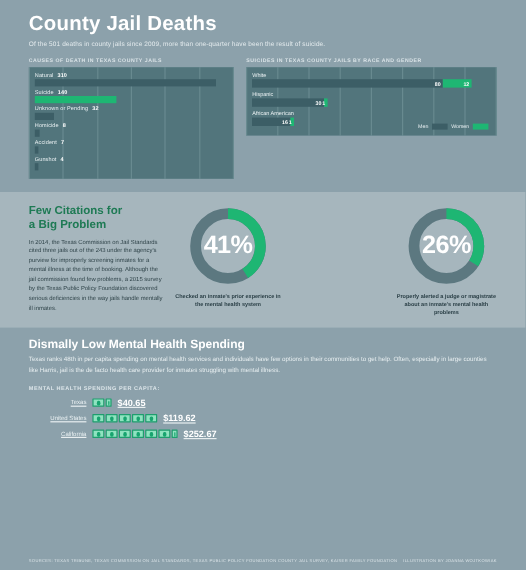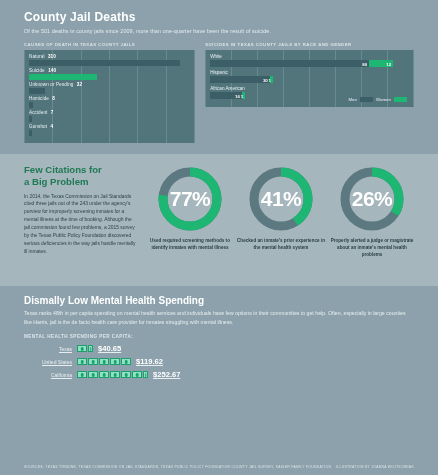--- a/index.html
+++ b/index.html
@@ -8,21 +8,21 @@
     background:#8ca1ab;
     font-family:"Liberation Sans", sans-serif;
     color:#e8eef0;
     -webkit-font-smoothing:antialiased;
   }
   .page{position:relative;width:438px;height:475px;}
 
   
   .sec1{padding:8px 24px 0 24px;}
   .h1{
-    font-size:12px;font-weight:bold;color:#ffffff;letter-spacing:.2px;
+    font-size:17px;font-weight:bold;color:#ffffff;letter-spacing:.2px;
     margin:2px 0 3px 0;
   }
   .sub{
     font-size:5.4px;color:#e4ebee;line-height:1.5;margin-bottom:7px;letter-spacing:.1px;
   }
   .charts{display:flex;gap:10px;}
   .chartcol{flex:1;}
   .chartcol.wide{flex:1.22;}
   .ctitle{
     font-size:4.3px;letter-spacing:.45px;color:#dbe4e8;margin-bottom:3px;
@@ -62,21 +62,21 @@
   .legend{
     position:absolute;right:7px;bottom:5px;display:flex;align-items:center;gap:3px;
     font-size:4.4px;color:#e9f0f2;
   }
   .legend .sw{width:13px;height:5px;display:inline-block;}
   .legend .sw.men{background:#3c5e66;}
   .legend .sw.wom{background:#1eb673;}
 
   
   .sec2{
-    margin-top:11px;background:#a6b6bd;padding:10px 22px 28px 24px;
+    margin-top:11px;background:#a6b6bd;padding:10px 22px 9px 24px;
     display:flex;gap:10px;box-sizing:border-box;
   }
   .s2left{width:112px;flex:none;}
   .h2{
     font-size:9.6px;font-weight:bold;color:#1e7a54;line-height:1.22;margin-bottom:5px;
   }
   .body2{font-size:4.9px;line-height:1.62;color:#2f4349;}
   .donuts{flex:1;display:flex;justify-content:space-between;padding-top:2px;}
   .dwrap{width:88px;text-align:center;}
   .donut{position:relative;width:66px;height:66px;margin:0 auto;}
@@ -240,30 +240,20 @@
         <span>Few Citations for</span><br>
         <span>a Big Problem</span>
       </div>
       <div class="body2">In 2014, the Texas Commission on Jail Standards cited three jails out of the 243 under the agency's purview for improperly screening inmates for a mental illness at the time of booking. Although the jail commission found few problems, a 2015 survey by the Texas Public Policy Foundation discovered serious deficiencies in the way jails handle mentally ill inmates.</div>
     </div>
     <div class="donuts" id="donuts">
         <div class="dwrap">
           <div class="donut">
             <svg width="66" height="66" viewBox="0 0 66 66">
               <circle cx="33" cy="33" r="27" fill="none" stroke="#5c7880" stroke-width="9"></circle>
-              <circle cx="33" cy="33" r="27" fill="none" stroke="#1eb673" stroke-width="9" stroke-dasharray="130.63 39.02"></circle>
-            </svg>
-            <div class="dnum">77%</div>
-          </div>
-          <div class="dcap">Used required screening methods to identify inmates with mental illness</div>
-        </div>
-        <div class="dwrap">
-          <div class="donut">
-            <svg width="66" height="66" viewBox="0 0 66 66">
-              <circle cx="33" cy="33" r="27" fill="none" stroke="#5c7880" stroke-width="9"></circle>
               <circle cx="33" cy="33" r="27" fill="none" stroke="#1eb673" stroke-width="9" stroke-dasharray="69.55 100.09"></circle>
             </svg>
             <div class="dnum">41%</div>
           </div>
           <div class="dcap">Checked an inmate's prior experience in the mental health system</div>
         </div>
         <div class="dwrap">
           <div class="donut">
             <svg width="66" height="66" viewBox="0 0 66 66">
               <circle cx="33" cy="33" r="27" fill="none" stroke="#5c7880" stroke-width="9"></circle>

